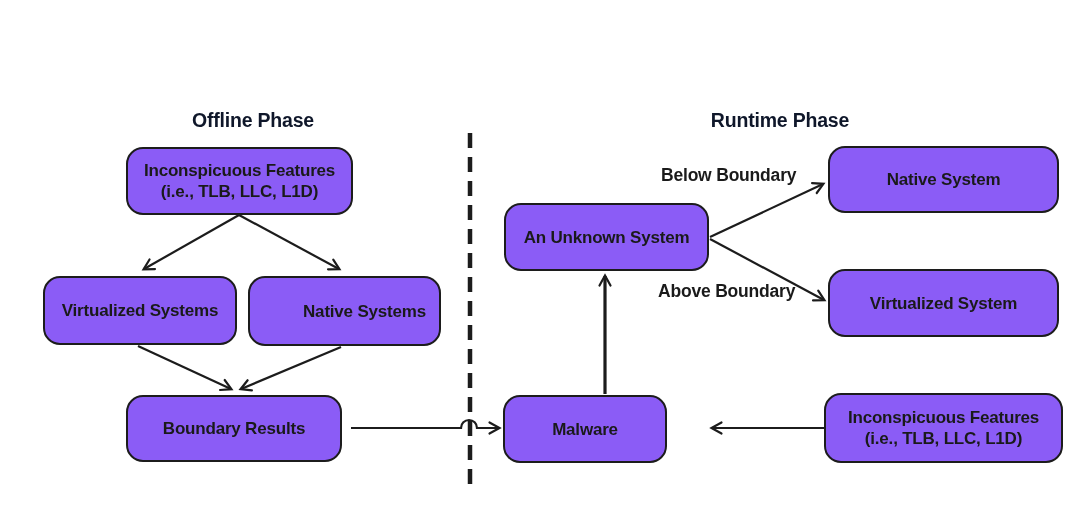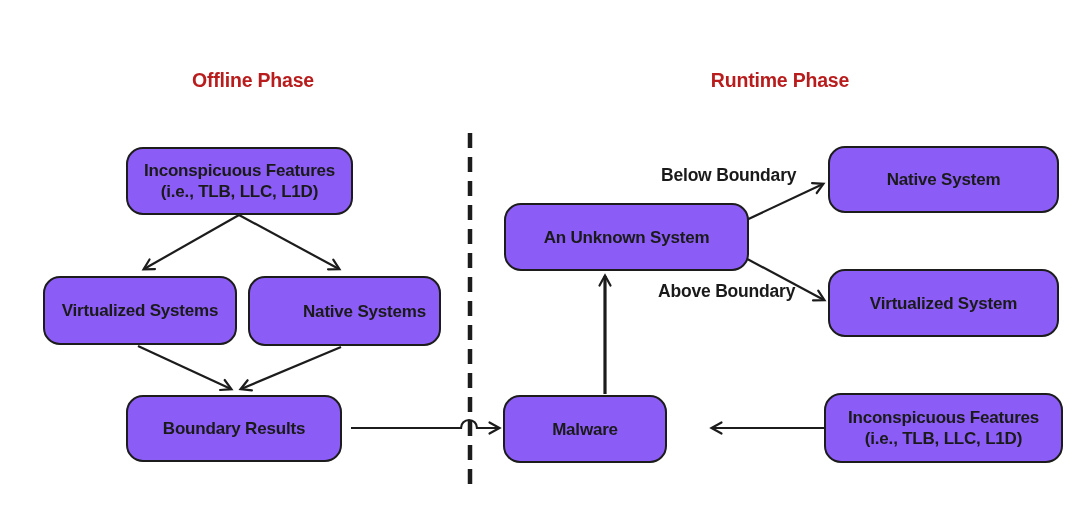--- a/index.html
+++ b/index.html
@@ -39,37 +39,38 @@
     line-height: 21px;
     color: #1a1a1a;
     letter-spacing: -0.2px;
   }
   .phase-title {
     position: absolute;
     z-index: 2;
     text-align: center;
     font-weight: 700;
     font-size: 19.5px;
-    color: #b91c1c;
+    color: #0f172a;
     letter-spacing: -0.2px;
+    margin-top: 40px;
   }
   .edge-label {
     position: absolute;
     z-index: 2;
     font-weight: 700;
     font-size: 17.5px;
     color: #1a1a1a;
     letter-spacing: -0.2px;
   }
   
   #node-offline-features   { left:126px; top:147px; width:227px; height:68px; }
   #node-virtualized-systems{ left:43px;  top:276px; width:194px; height:69px; }
   #node-native-systems     { left:248px; top:276px; width:193px; height:70px;padding-left:40px; }
   #node-boundary-results   { left:126px; top:395px; width:216px; height:67px; }
-  #node-unknown-system     { left:504px; top:203px; width:245px; height:68px; }
+  #node-unknown-system     { left:504px; top:203px; width:205px; height:68px; }
   #node-native-system      { left:828px; top:146px; width:231px; height:67px; }
   #node-virtualized-system { left:828px; top:269px; width:231px; height:68px; }
   #node-malware            { left:503px; top:395px; width:164px; height:68px; }
   #node-runtime-features   { left:824px; top:393px; width:239px; height:70px; }
   #title-offline { left:153px; top:69px; width:200px; }
   #title-runtime { left:680px; top:69px; width:200px; }
   #label-below-boundary { left:661px; top:165px; width:150px; }
   #label-above-boundary { left:658px; top:281px; width:157px; }
 </style>
 </head>

